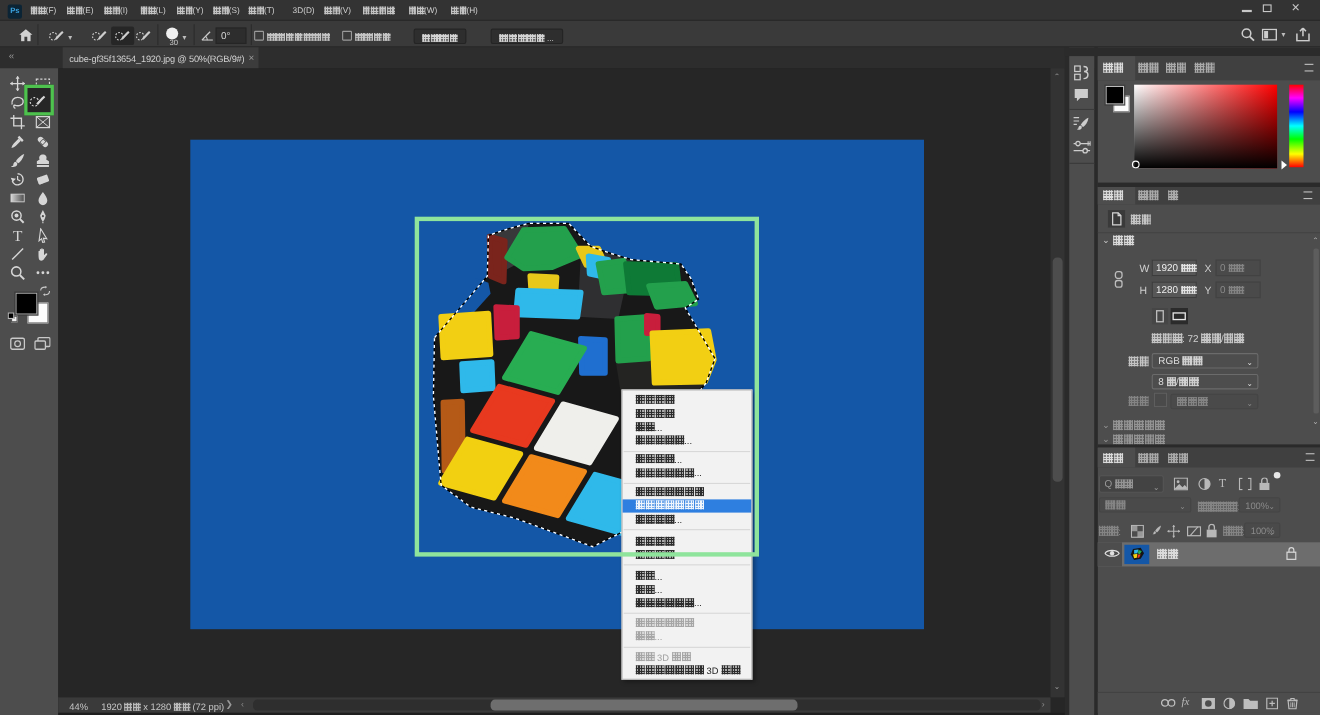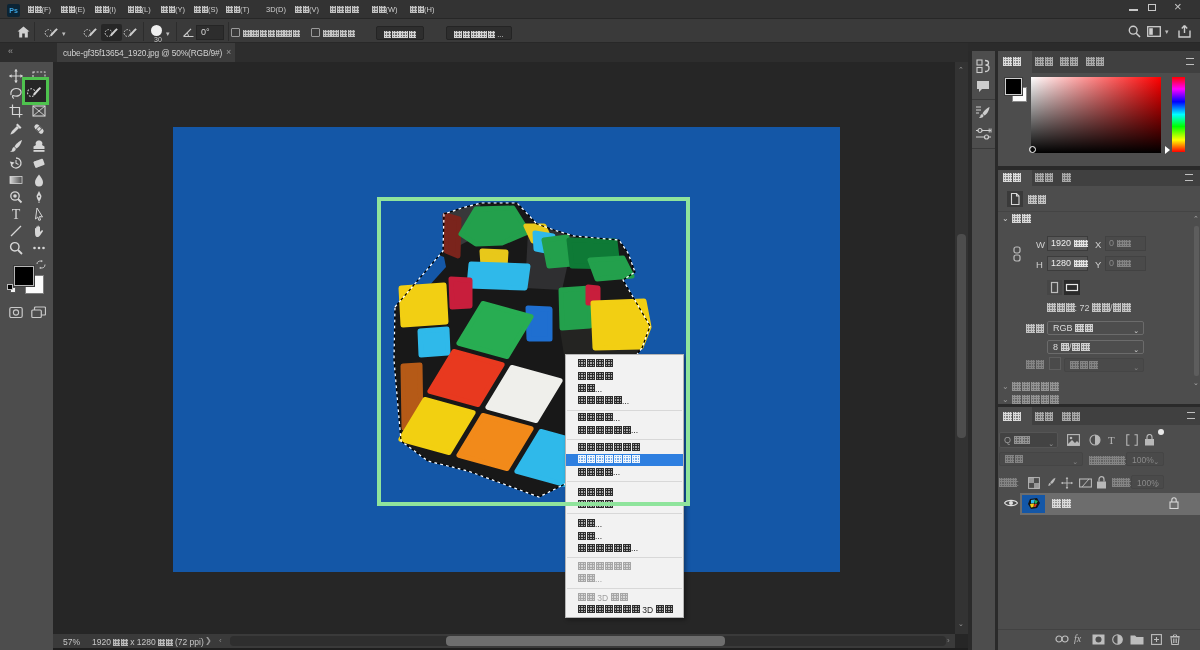--- a/index.html
+++ b/index.html
@@ -262,21 +262,21 @@
 <div class="a" style="left:567px;top:557.4px;width:115px;height:1px;background:#d8d8d8;"></div>
 <div class="a txt" style="left:578px;top:561.4px;height:10px;color:#a0a0a0;"><i class="z" style="width:8px;height:8px;margin-right:1px;"></i><i class="z" style="width:8px;height:8px;margin-right:1px;"></i><i class="z" style="width:8px;height:8px;margin-right:1px;"></i><i class="z" style="width:8px;height:8px;margin-right:1px;"></i><i class="z" style="width:8px;height:8px;margin-right:1px;"></i><i class="z" style="width:8px;height:8px;margin-right:0px;"></i></div>
 <div class="a txt" style="left:578px;top:573.6px;height:10px;color:#a0a0a0;"><i class="z" style="width:8px;height:8px;margin-right:1px;"></i><i class="z" style="width:8px;height:8px;margin-right:0px;"></i><span style="font-size:8.5px;">...</span></div>
 <div class="a" style="left:567px;top:587.5px;width:115px;height:1px;background:#d8d8d8;"></div>
 <div class="a txt" style="left:578px;top:592.6px;height:10px;color:#a0a0a0;"><i class="z" style="width:8px;height:8px;margin-right:1px;"></i><i class="z" style="width:8px;height:8px;margin-right:0px;"></i><span style="font-size:8.5px;"> 3D </span><i class="z" style="width:8px;height:8px;margin-right:1px;"></i><i class="z" style="width:8px;height:8px;margin-right:0px;"></i></div>
 <div class="a txt" style="left:578px;top:604.8px;height:10px;color:#1d1d1d;"><i class="z" style="width:8px;height:8px;margin-right:1px;"></i><i class="z" style="width:8px;height:8px;margin-right:1px;"></i><i class="z" style="width:8px;height:8px;margin-right:1px;"></i><i class="z" style="width:8px;height:8px;margin-right:1px;"></i><i class="z" style="width:8px;height:8px;margin-right:1px;"></i><i class="z" style="width:8px;height:8px;margin-right:1px;"></i><i class="z" style="width:8px;height:8px;margin-right:0px;"></i><span style="font-size:8.5px;"> 3D </span><i class="z" style="width:8px;height:8px;margin-right:1px;"></i><i class="z" style="width:8px;height:8px;margin-right:0px;"></i></div>
 <div class="a" style="left:377px;top:197px;width:313px;height:309px;border:4px solid #8fe49c;"></div>
 <div class="a" style="left:958px;top:66px;color:#9a9a9a;font-size:7px;">⌃</div>
 <div class="a" style="left:957px;top:234px;width:9px;height:204px;background:#4d4d4d;border-radius:4px;"></div>
 <div class="a" style="left:958px;top:620px;color:#9a9a9a;font-size:7px;">⌄</div>
-<div class="a" style="left:63px;top:637px;color:#c6c6c6;font-size:8.5px;">57%</div>
+<div class="a" style="left:63px;top:637px;color:#c6c6c6;font-size:8.5px;">44%</div>
 <div class="a txt" style="left:92px;top:637px;color:#c6c6c6;font-size:8.5px;">1920 <i class="z" style="width:7px;height:7px;margin-right:0.5px;"></i><i class="z" style="width:7px;height:7px;margin-right:0px;"></i> x 1280 <i class="z" style="width:7px;height:7px;margin-right:0.5px;"></i><i class="z" style="width:7px;height:7px;margin-right:0px;"></i> (72 ppi)</div>
 <div class="a" style="left:205px;top:636px;color:#9a9a9a;font-size:8px;">❯</div>
 <div class="a" style="left:219px;top:636px;color:#8a8a8a;font-size:8px;">‹</div>
 <div class="a" style="left:230px;top:636px;width:716px;height:10px;background:#2e2e2e;border-radius:4px;"></div>
 <div class="a" style="left:446px;top:636px;width:279px;height:10px;background:#6e6e6e;border-radius:4px;"></div>
 <div class="a" style="left:947px;top:636px;color:#8a8a8a;font-size:8px;">›</div>
 <svg class="a" style="left:976px;top:59px;" width="14" height="15" viewBox="0 0 14 15">
 <rect x="1" y="1" width="5" height="5" fill="none" stroke="#cdcdcd" stroke-width="1.1"></rect>
 <rect x="1" y="8.5" width="5" height="5" fill="none" stroke="#cdcdcd" stroke-width="1.1"></rect>
 <path d="M9 1.5 C12 1.5 12.5 3 12.5 4 C12.5 5.5 11 6 9.5 6 C11.5 6 13 7 13 9 C13 11.5 11 12.5 9 12.5" fill="none" stroke="#cdcdcd" stroke-width="1.3"></path>

